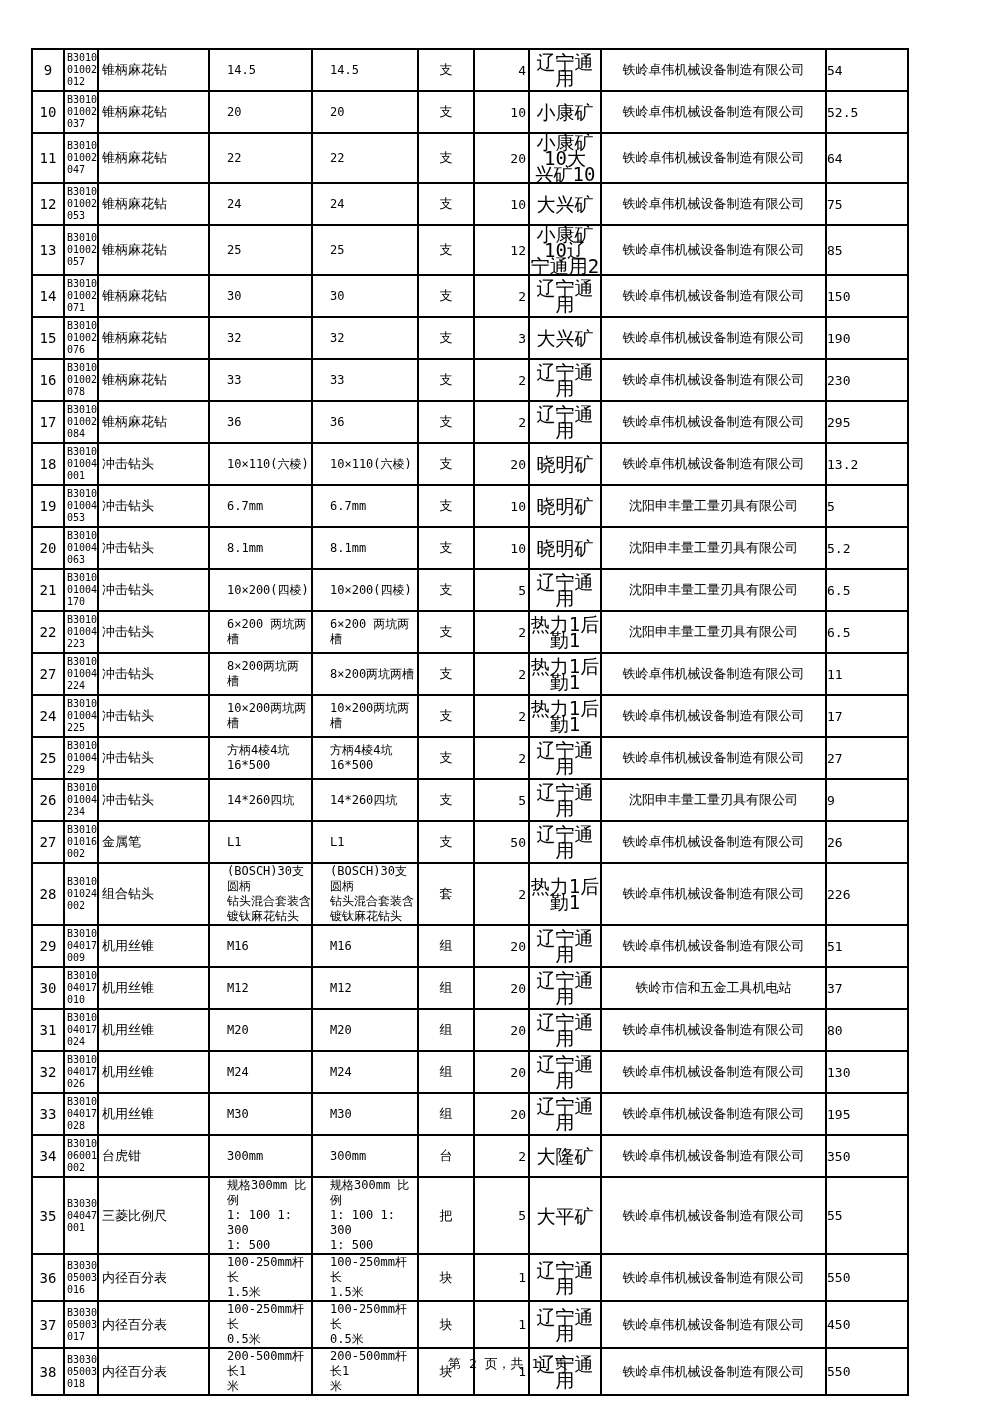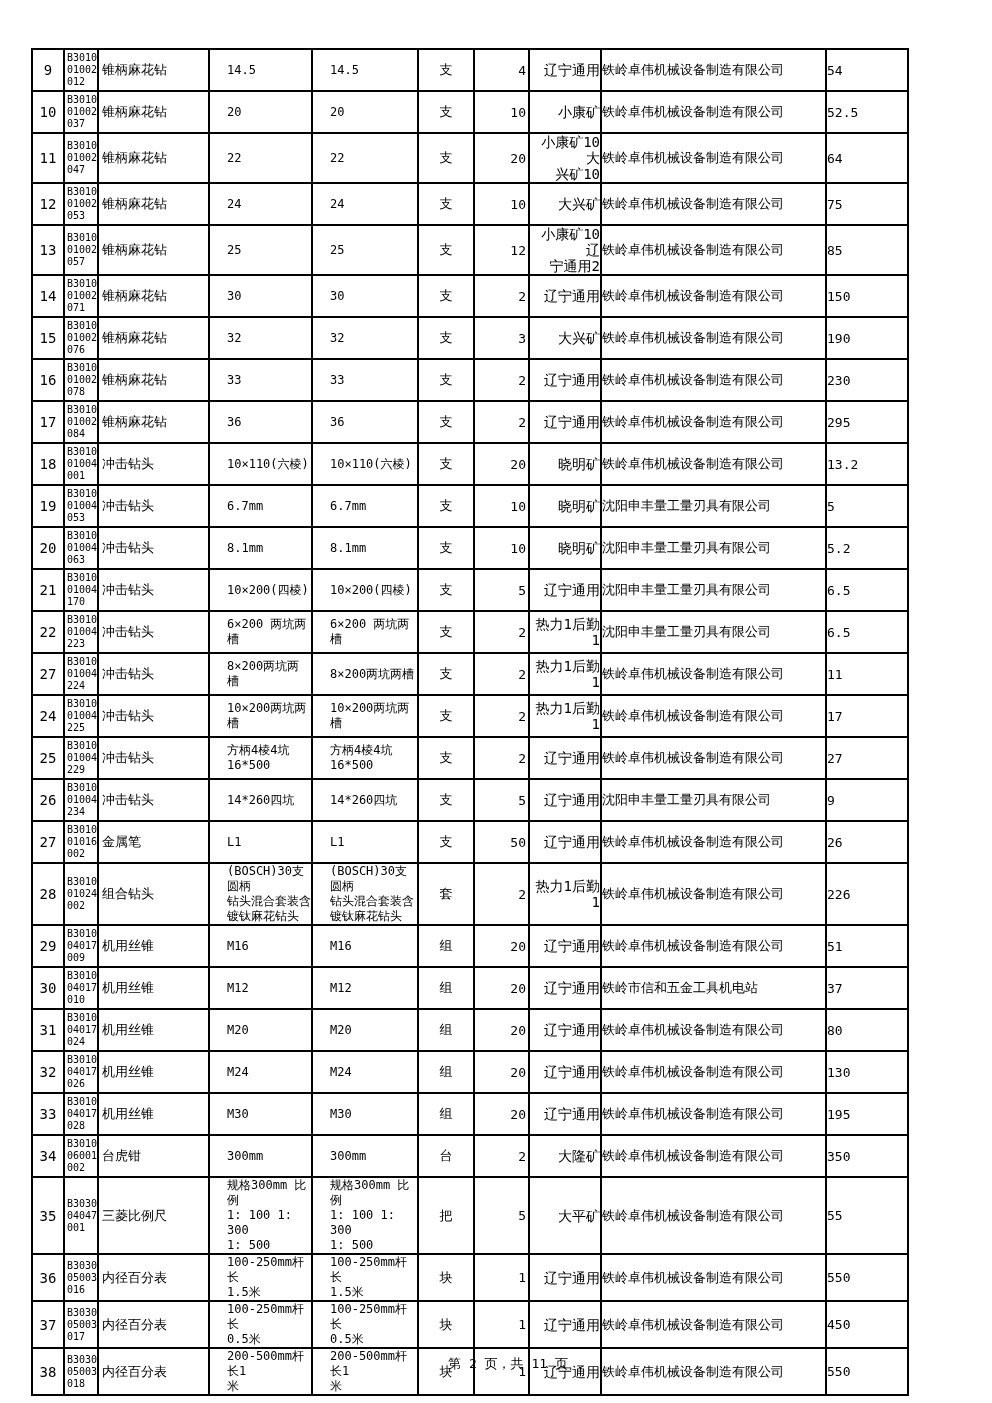--- a/index.html
+++ b/index.html
@@ -22,22 +22,22 @@
     vertical-align: middle;
     overflow: hidden;
   }
   tr { height: 42px; }
   .cell-no    { text-align: center; font-size: 14px; }
   .cell-code  { font-size: 10px; line-height: 12px; white-space: pre-line; padding-left: 2px; font-weight: normal; }
   .cell-name  { font-size: 13px; padding-left: 3px; }
   .cell-spec  { font-size: 12px; line-height: 15px; white-space: pre-line; padding-left: 17px; }
   .cell-unit  { text-align: center; font-size: 13px; }
   .cell-qty   { text-align: right;  font-size: 13px; padding-right: 2px; }
-  .cell-loc   { text-align: right; font-size: 14px; line-height: 16px; white-space: pre-line; }
-  .cell-supplier { text-align: left; font-size: 13px; }
+  .cell-loc   { text-align: center; font-size: 19px; line-height: 16px; white-space: pre-line; }
+  .cell-supplier { text-align: center; font-size: 13px; }
   .cell-price { text-align: left; font-size: 13px; }
   .page-footer {
     position: absolute;
     left: 12px; top: 1355px;
     width: 100%;
     text-align: center;
     font-size: 13px;
   }
 </style>
 </head>

